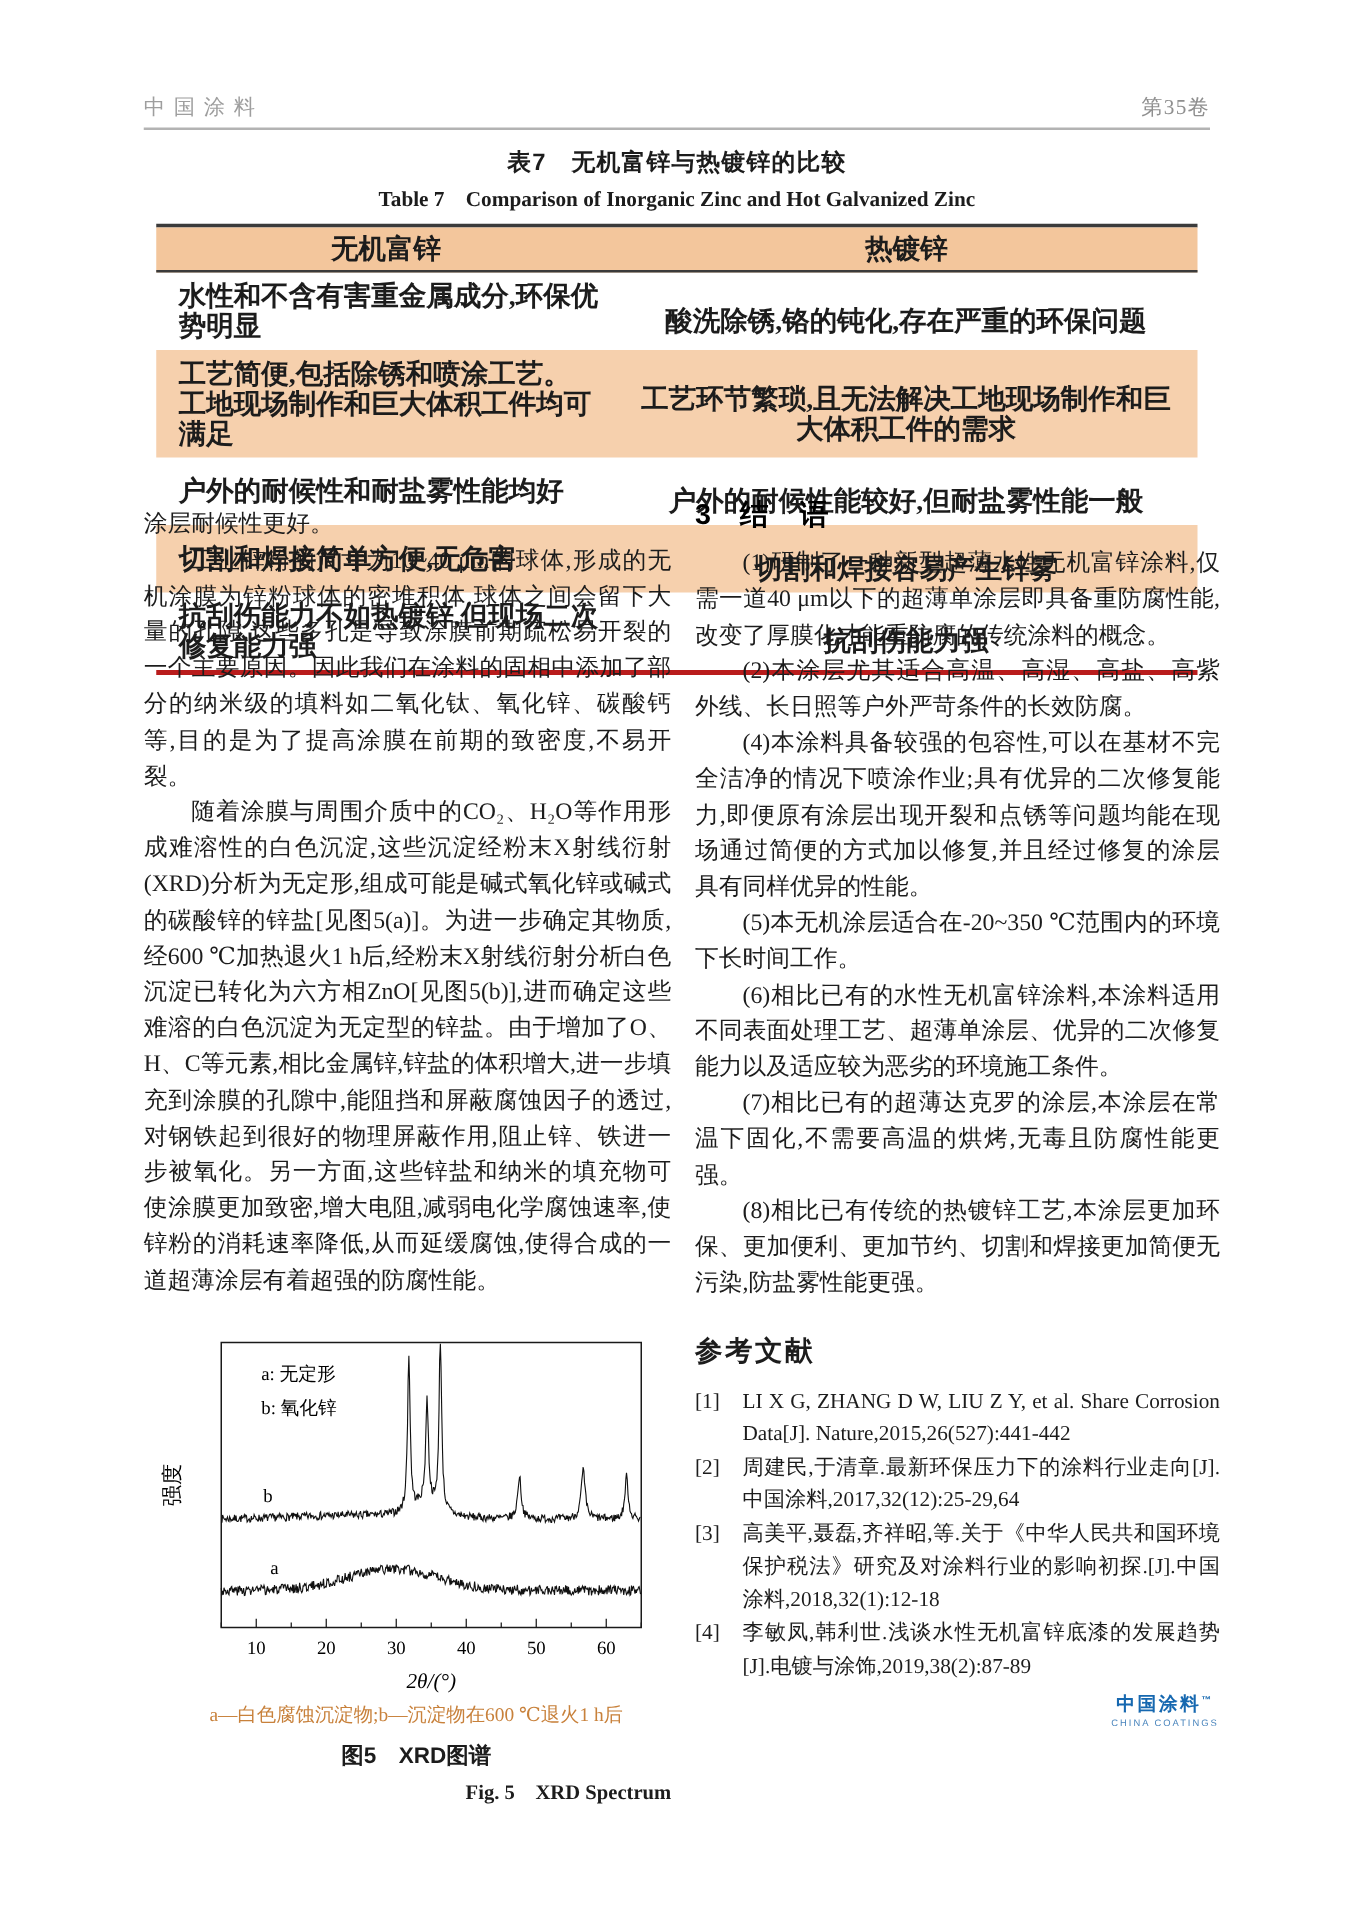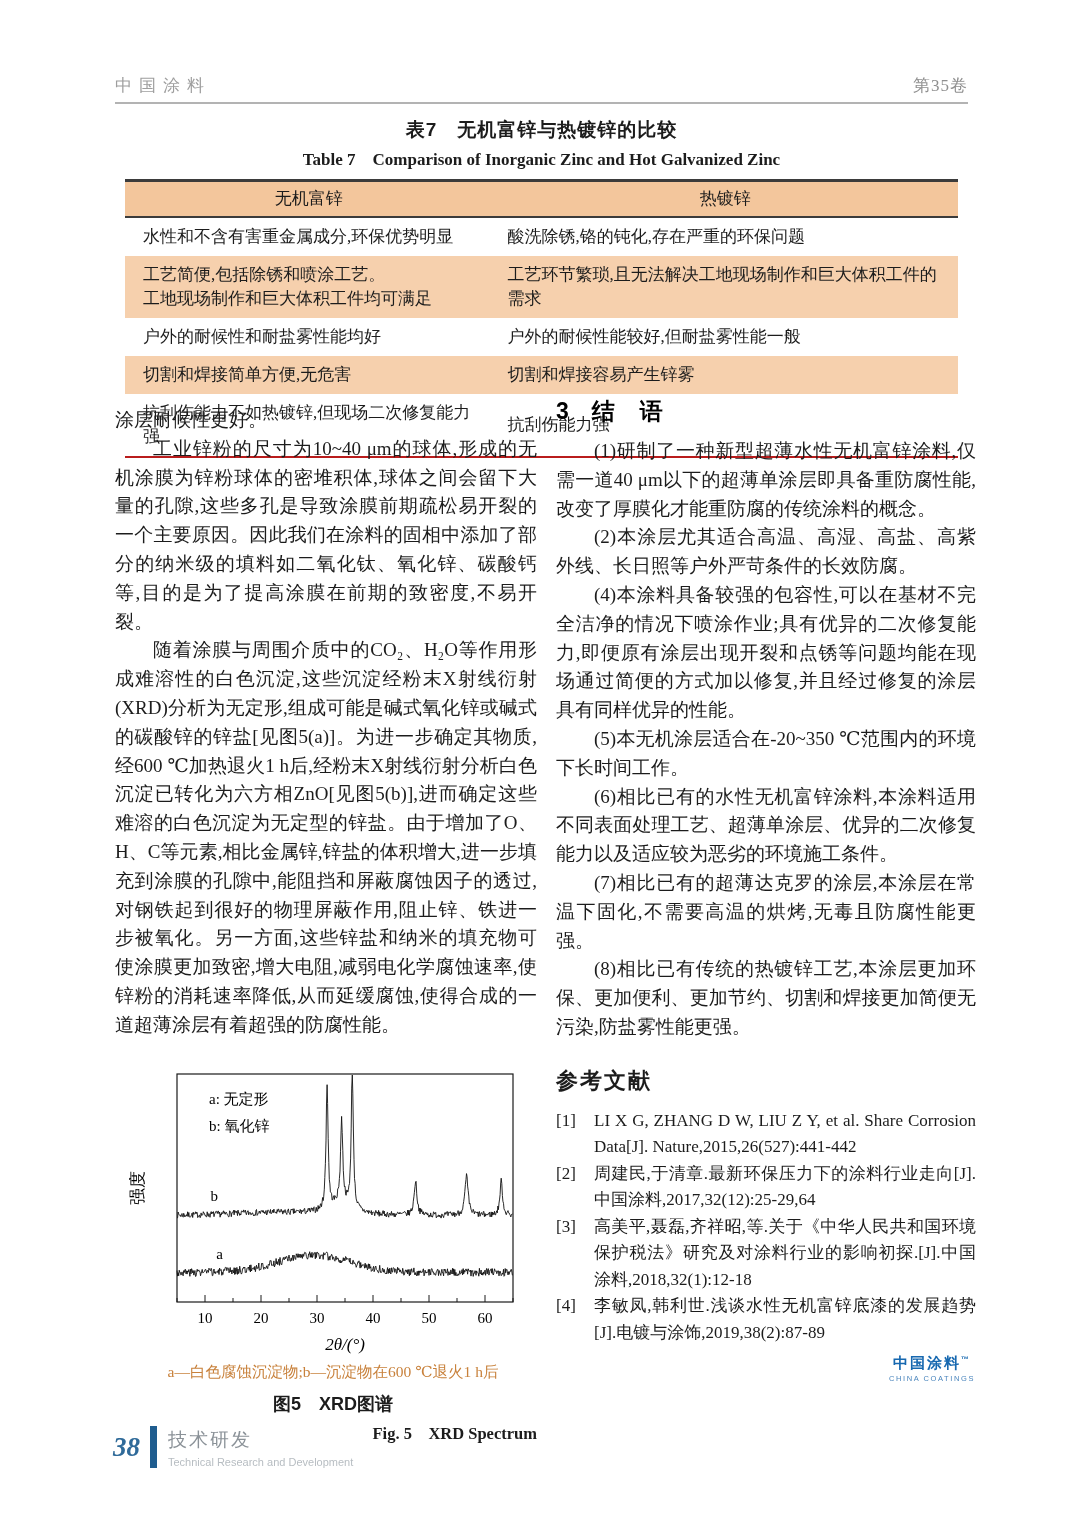--- a/index.html
+++ b/index.html
@@ -13,29 +13,29 @@
   .ph-vol{color:#8f8f8f;letter-spacing:1px;}
   .header-rule{position:absolute;left:115px;right:115px;top:102px;height:2px;background:#b3b3b3;}
 
   
   .table-title{position:absolute;left:0;right:0;top:117px;text-align:center;}
   .tt-zh{font-family:"Liberation Sans","DejaVu Sans",sans-serif;font-weight:bold;font-size:19px;letter-spacing:1px;}
   .tt-en{font-weight:bold;font-size:17px;margin-top:5px;}
 
   
   .table7{position:absolute;left:125px;width:833px;top:179px;
-          border-top:3px solid #3b3b3b;border-bottom:2px solid #b91c1c;
-          font-size:17px;line-height:24px;}
+          border-top:3px solid #3b3b3b;border-bottom:4px solid #b91c1c;
+          font-size:22px;line-height:24px;font-weight:bold;}
   .t-row{display:flex;align-items:center;}
   .t-head{border-bottom:2px solid #3b3b3b;background:#f3c69c;}
   .hcell{text-align:center;padding:5px 4px;}
   .hl{width:44%;}
   .hr{width:56%;}
   .cl{width:44%;box-sizing:border-box;padding:7px 10px 7px 18px;white-space:pre-line;}
-  .cr{width:56%;box-sizing:border-box;padding:7px 16px;text-align:left;}
+  .cr{width:56%;box-sizing:border-box;padding:7px 16px;text-align:center;margin-top:16px;}
   .stripe{background:#f6d0ad;}
 
   
   .leftcol{position:absolute;left:115px;top:406px;width:422px;}
   .rightcol{position:absolute;left:556px;top:396px;width:420px;}
   p.body{margin:0;font-size:19px;line-height:28.8px;text-align:justify;text-indent:2em;}
   p.noindent{text-indent:0;}
 
   .sec{margin:0 0 10px 0;font-family:"Liberation Sans","DejaVu Sans",sans-serif;
        color:#000000;font-size:23px;font-weight:bold;letter-spacing:1px;}
@@ -186,22 +186,14 @@
       <span class="ref-tag">[4]</span>
       <span class="ref-text">李敏凤,韩利世.浅谈水性无机富锌底漆的发展趋势[J].电镀与涂饰,2019,38(2):87-89</span>
     </div>
   </div>
 
   <div class="logo">
     <div class="logo-zh"><span>中国涂料</span><sup>™</sup></div>
     <div class="logo-en">CHINA COATINGS</div>
   </div>
 
-  <div class="footer">
-    <span class="pageno">38</span>
-    <span class="fbar"></span>
-    <div class="fsec">
-      <div class="fsec-zh">技术研发</div>
-      <div class="fsec-en">Technical Research and Development</div>
-    </div>
-  </div>
 
 </div>
 
 </body></html>

